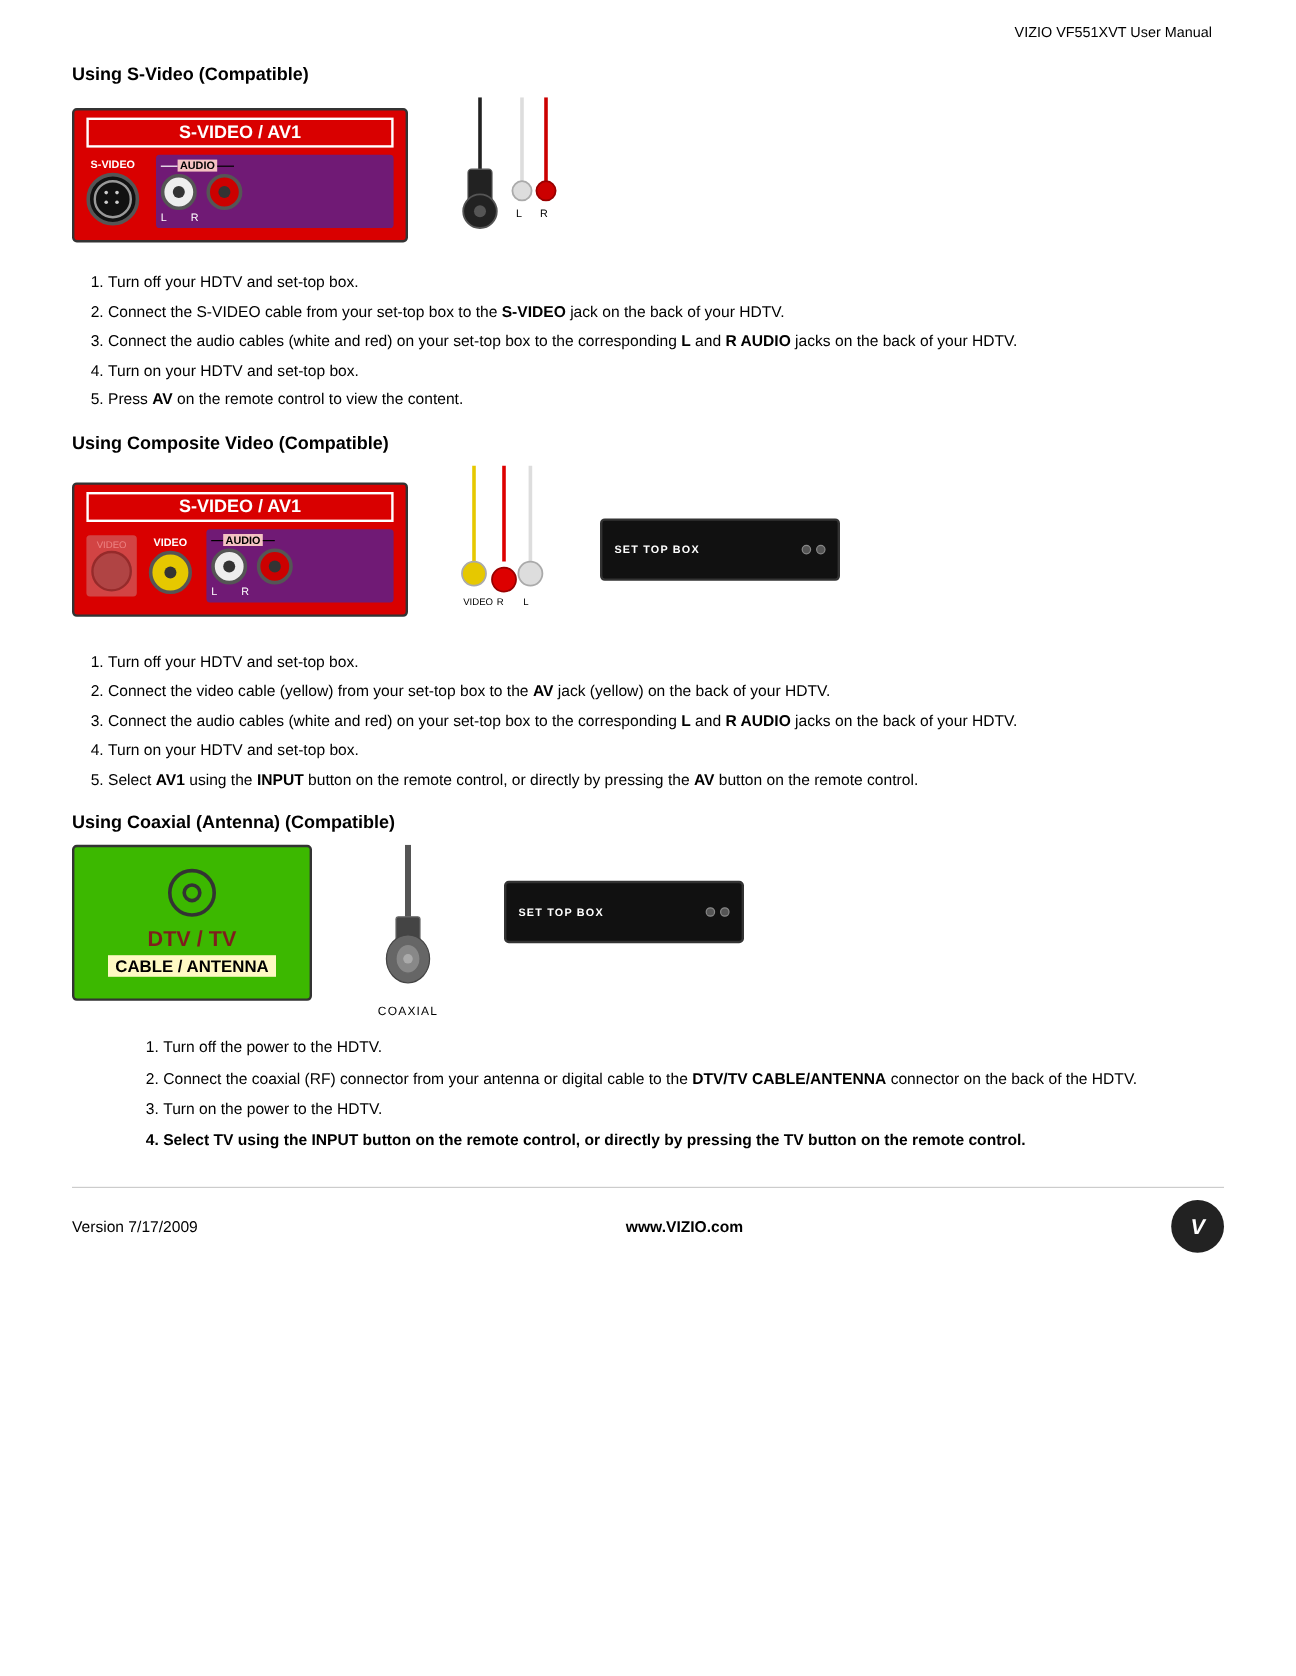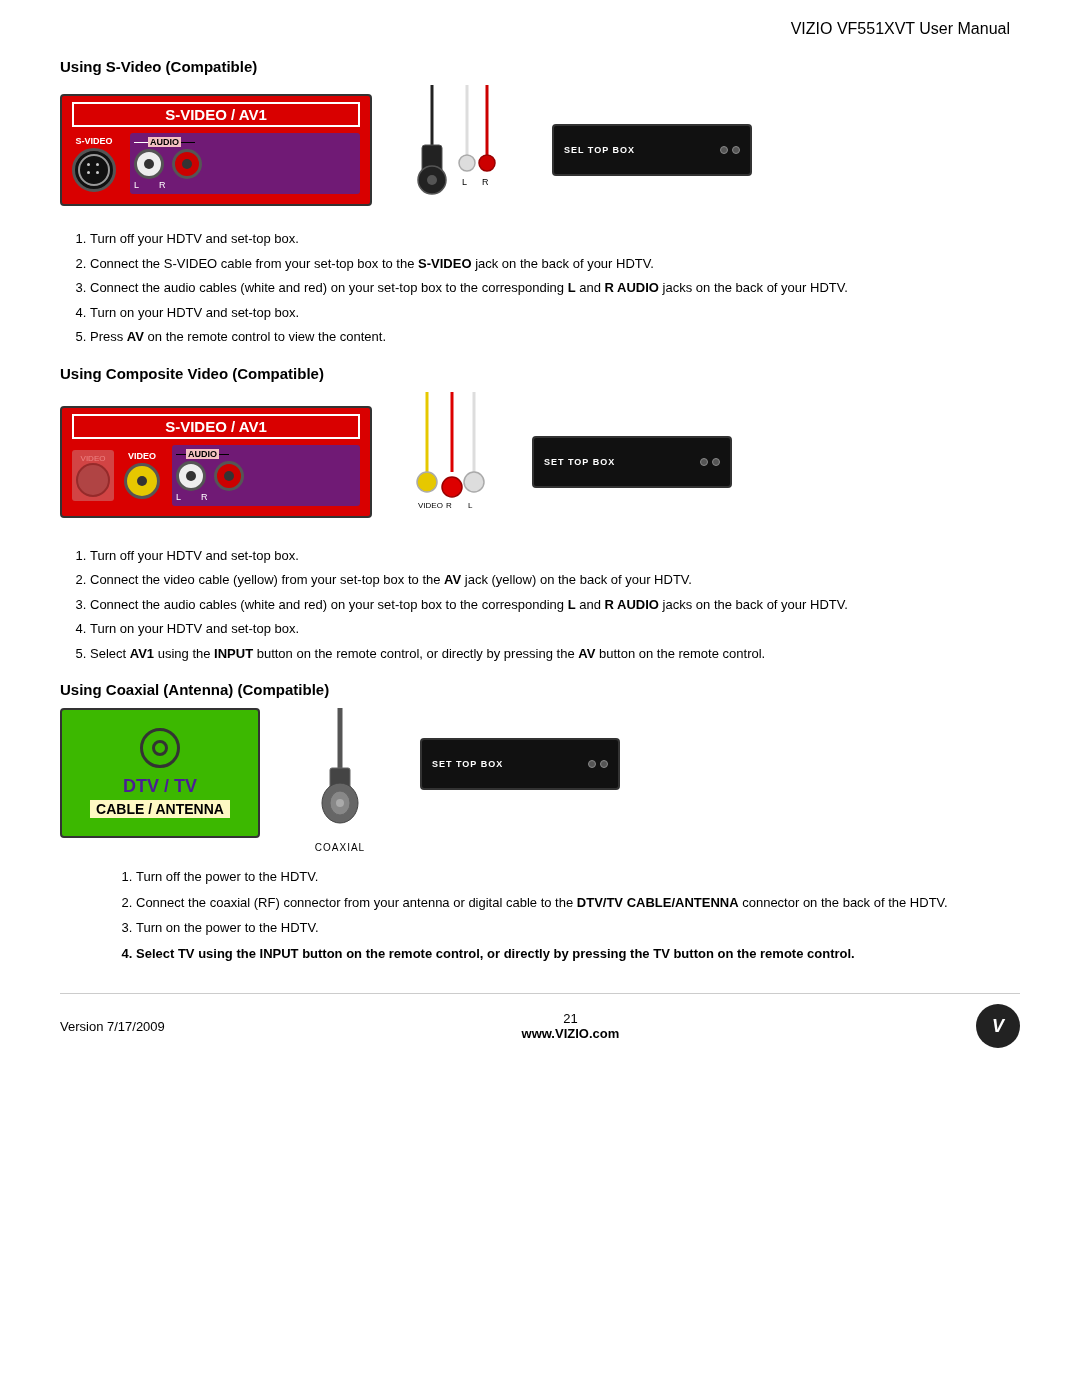--- a/index.html
+++ b/index.html
@@ -7,42 +7,42 @@
       background: #fff;
       font-family: Arial, sans-serif;
       font-size: 13px;
       color: #000;
       width: 1080px;
       min-height: 1397px;
       padding: 20px 60px 40px 60px;
     }
     .header-right {
       text-align: right;
-      font-size: 16px;
+      font-size: 12px;
       margin-bottom: 20px;
       padding-right: 10px;
     }
     .section-title {
       font-size: 15px;
       font-weight: bold;
       margin-bottom: 10px;
       margin-top: 18px;
     }
     .diagram-row {
       display: flex;
       align-items: center;
       gap: 30px;
       margin-bottom: 14px;
     }
     
     .av-panel {
       background: #d90000;
       border: 2px solid #333;
       border-radius: 4px;
-      width: 312px;
+      width: 280px;
       padding: 6px 10px 10px 10px;
       flex-shrink: 0;
     }
     .av-panel-title {
       background: #d90000;
       color: #fff;
       font-weight: bold;
       font-size: 15px;
       text-align: center;
       border: 2px solid #fff;
@@ -187,21 +187,21 @@
     }
     .dtv-antenna-inner {
       width: 16px;
       height: 16px;
       border-radius: 50%;
       border: 3px solid #333;
     }
     .dtv-label-main {
       font-size: 18px;
       font-weight: bold;
-      color: #4c1d95;
+      color: #7f1d1d;
       text-align: center;
       line-height: 1.2;
     }
     .dtv-label-sub {
       font-size: 14px;
       font-weight: bold;
       color: #fff;
       text-align: center;
       background: #fef9c3;
       color: #000;
@@ -338,27 +338,20 @@
         <circle cx="65" cy="78" r="8" fill="#ddd" stroke="#aaa" stroke-width="1.5"></circle>
 
         <line x1="85" y1="0" x2="85" y2="70" stroke="#cc0000" stroke-width="3"></line>
         <circle cx="85" cy="78" r="8" fill="#cc0000" stroke="#990000" stroke-width="1.5"></circle>
 
         <text x="60" y="100" font-size="9" fill="#000">L</text>
         <text x="80" y="100" font-size="9" fill="#000">R</text>
       </svg>
     </div>
 
-    <div class="set-top-box">
-      <div class="set-top-box-label">SEL TOP BOX</div>
-      <div class="stb-lights">
-        <div class="stb-light"></div>
-        <div class="stb-light"></div>
-      </div>
-    </div>
   </div>
 
   <ol>
     <li>Turn off your HDTV and set-top box.</li>
     <li>Connect the S-VIDEO cable from your set-top box to the <strong>S-VIDEO</strong> jack on the back of your HDTV.</li>
     <li>Connect the audio cables (white and red) on your set-top box to the corresponding <strong>L</strong> and <strong>R AUDIO</strong> jacks on the back of your HDTV.</li>
     <li>Turn on your HDTV and set-top box.</li>
     <li>Press <strong>AV</strong> on the remote control to view the content.</li>
   </ol>
 </div>
@@ -490,19 +483,18 @@
     <li style="margin-bottom:6px;">Turn off the power to the HDTV.</li>
     <li style="margin-bottom:6px;">Connect the coaxial (RF) connector from your antenna or digital cable to the <strong>DTV/TV CABLE/ANTENNA</strong> connector on the back of the HDTV.</li>
     <li style="margin-bottom:6px;">Turn on the power to the HDTV.</li>
     <li style="margin-bottom:6px;font-weight:bold;">Select TV using the <strong>INPUT</strong> button on the remote control, or directly by pressing the <strong>TV</strong> button on the remote control.</li>
   </ol>
 </div>
 
 <div class="footer">
   <div>Version 7/17/2009</div>
   <div class="footer-center">
-    <div>21</div>
     <div style="font-weight:bold;">www.VIZIO.com</div>
   </div>
   <div class="vizio-logo">
     <span>V</span>
   </div>
 </div>
 
 </body></html>

